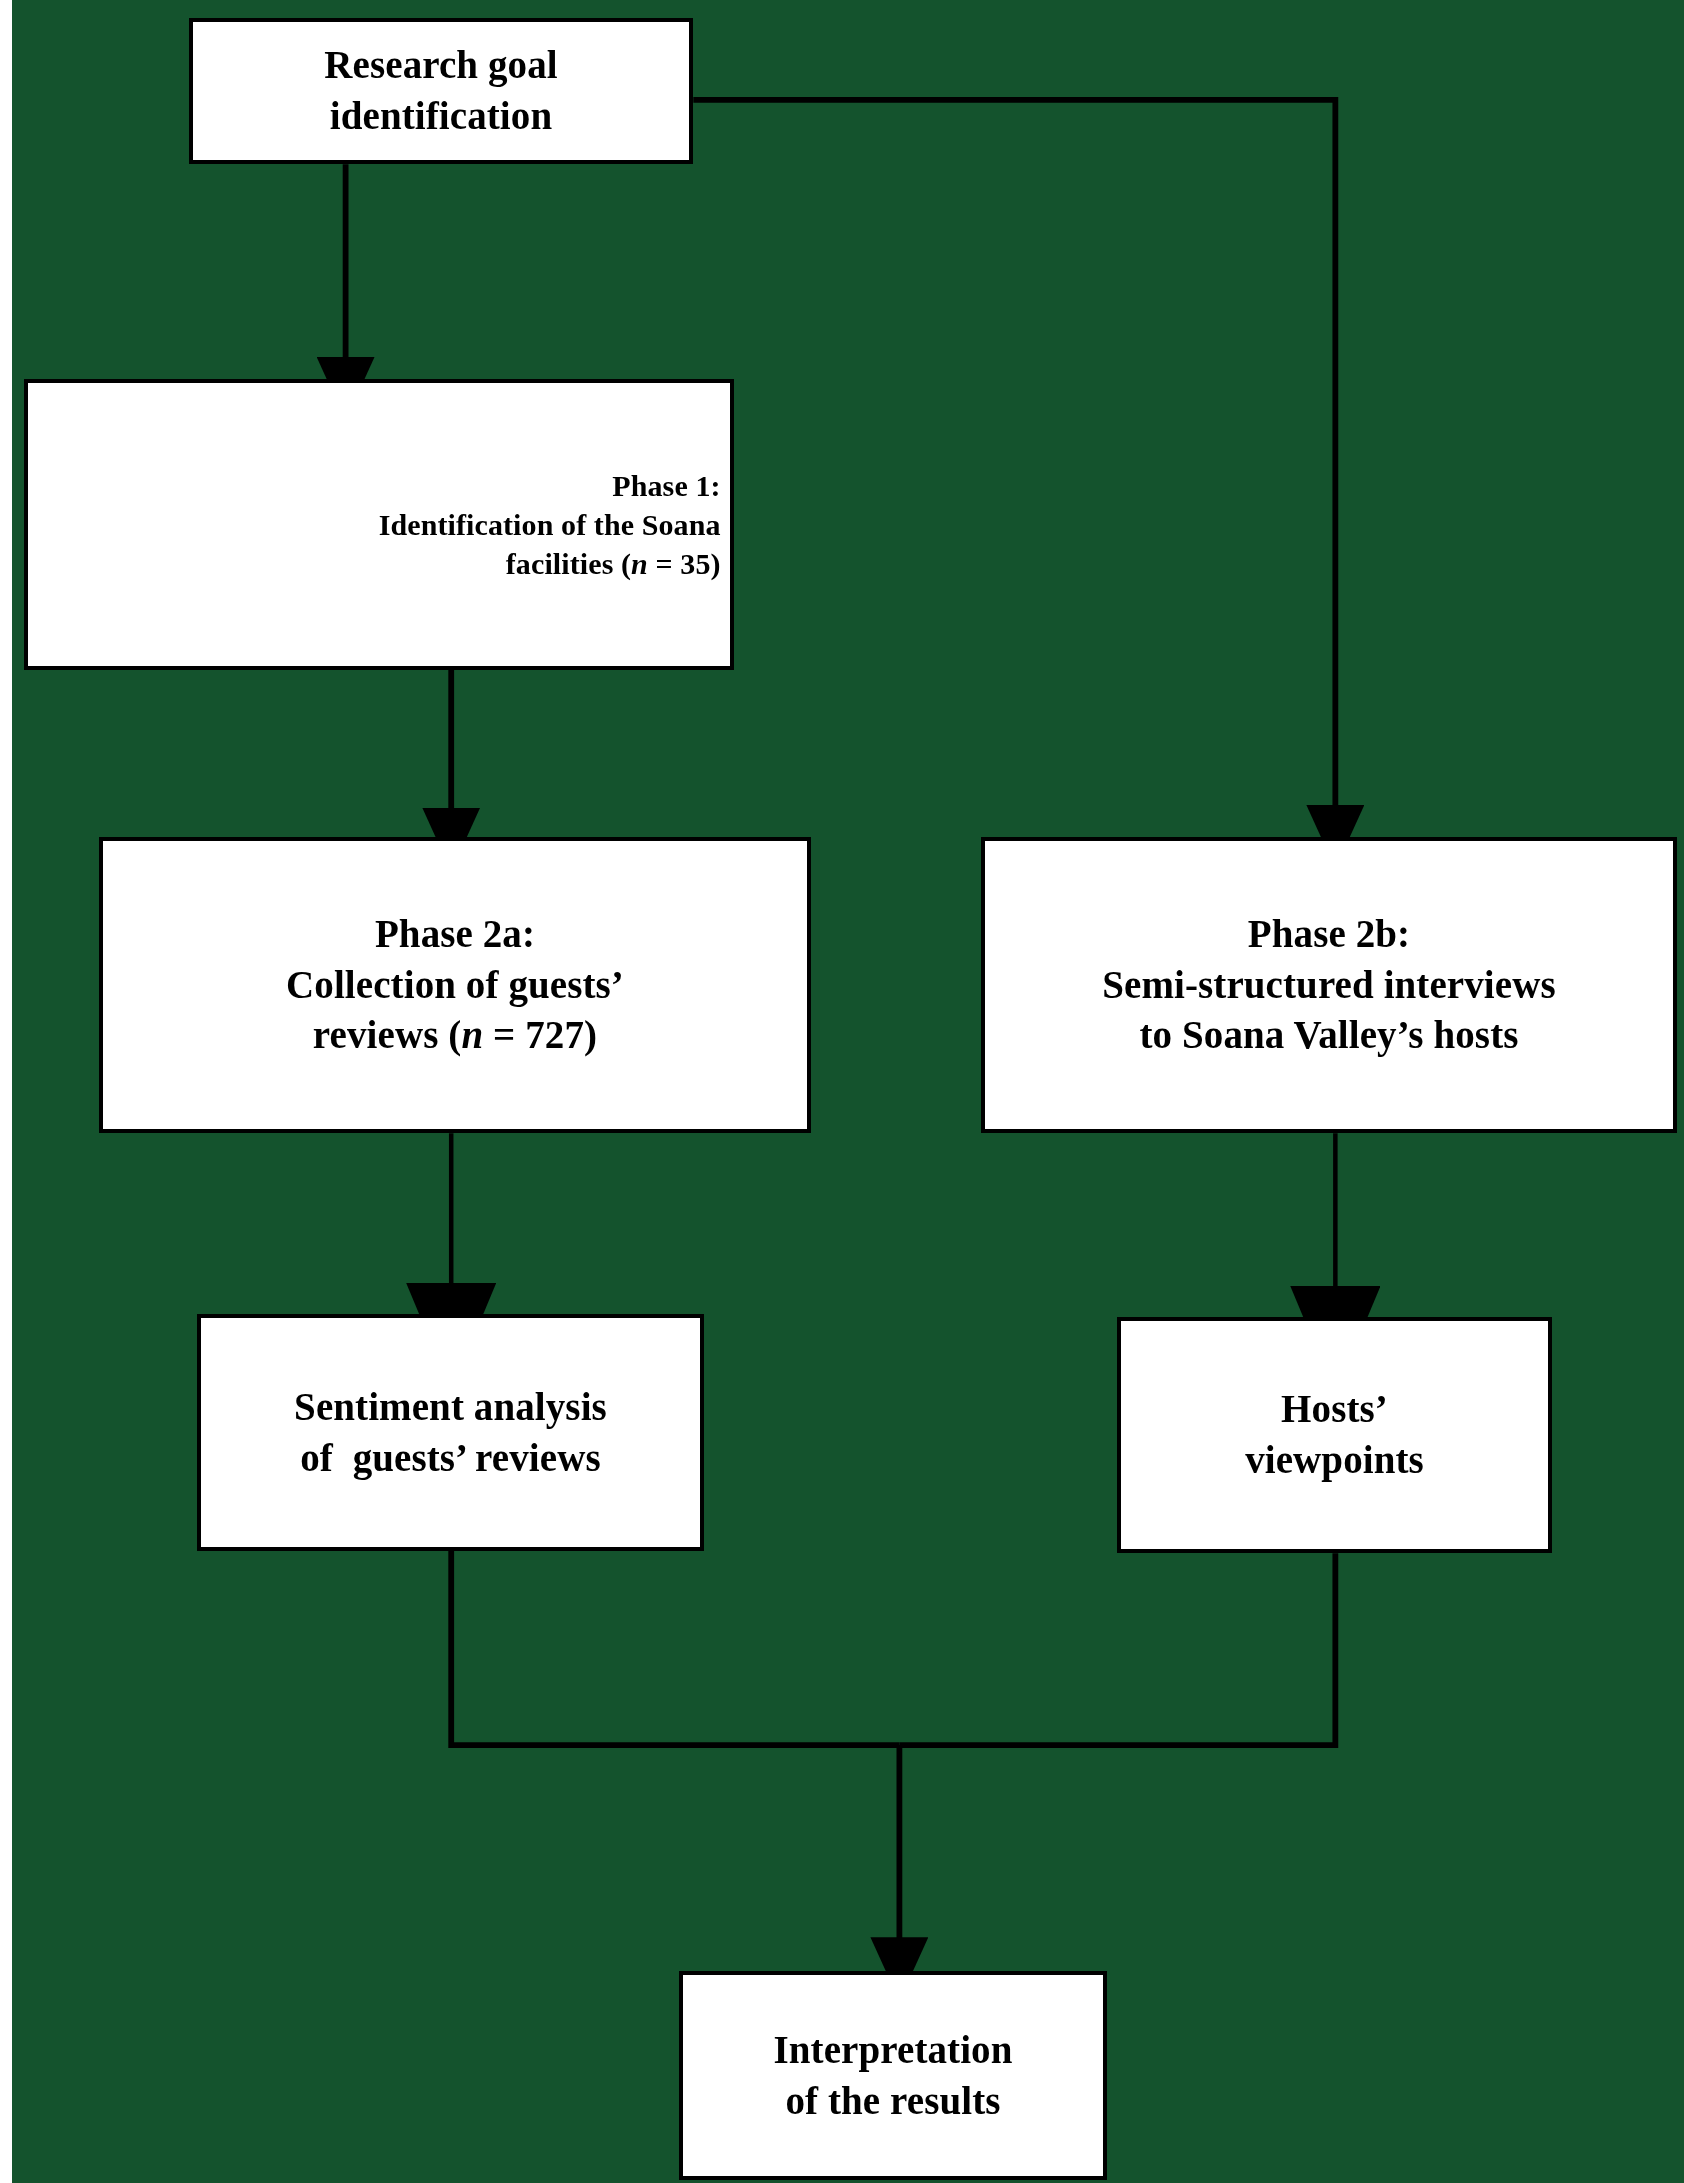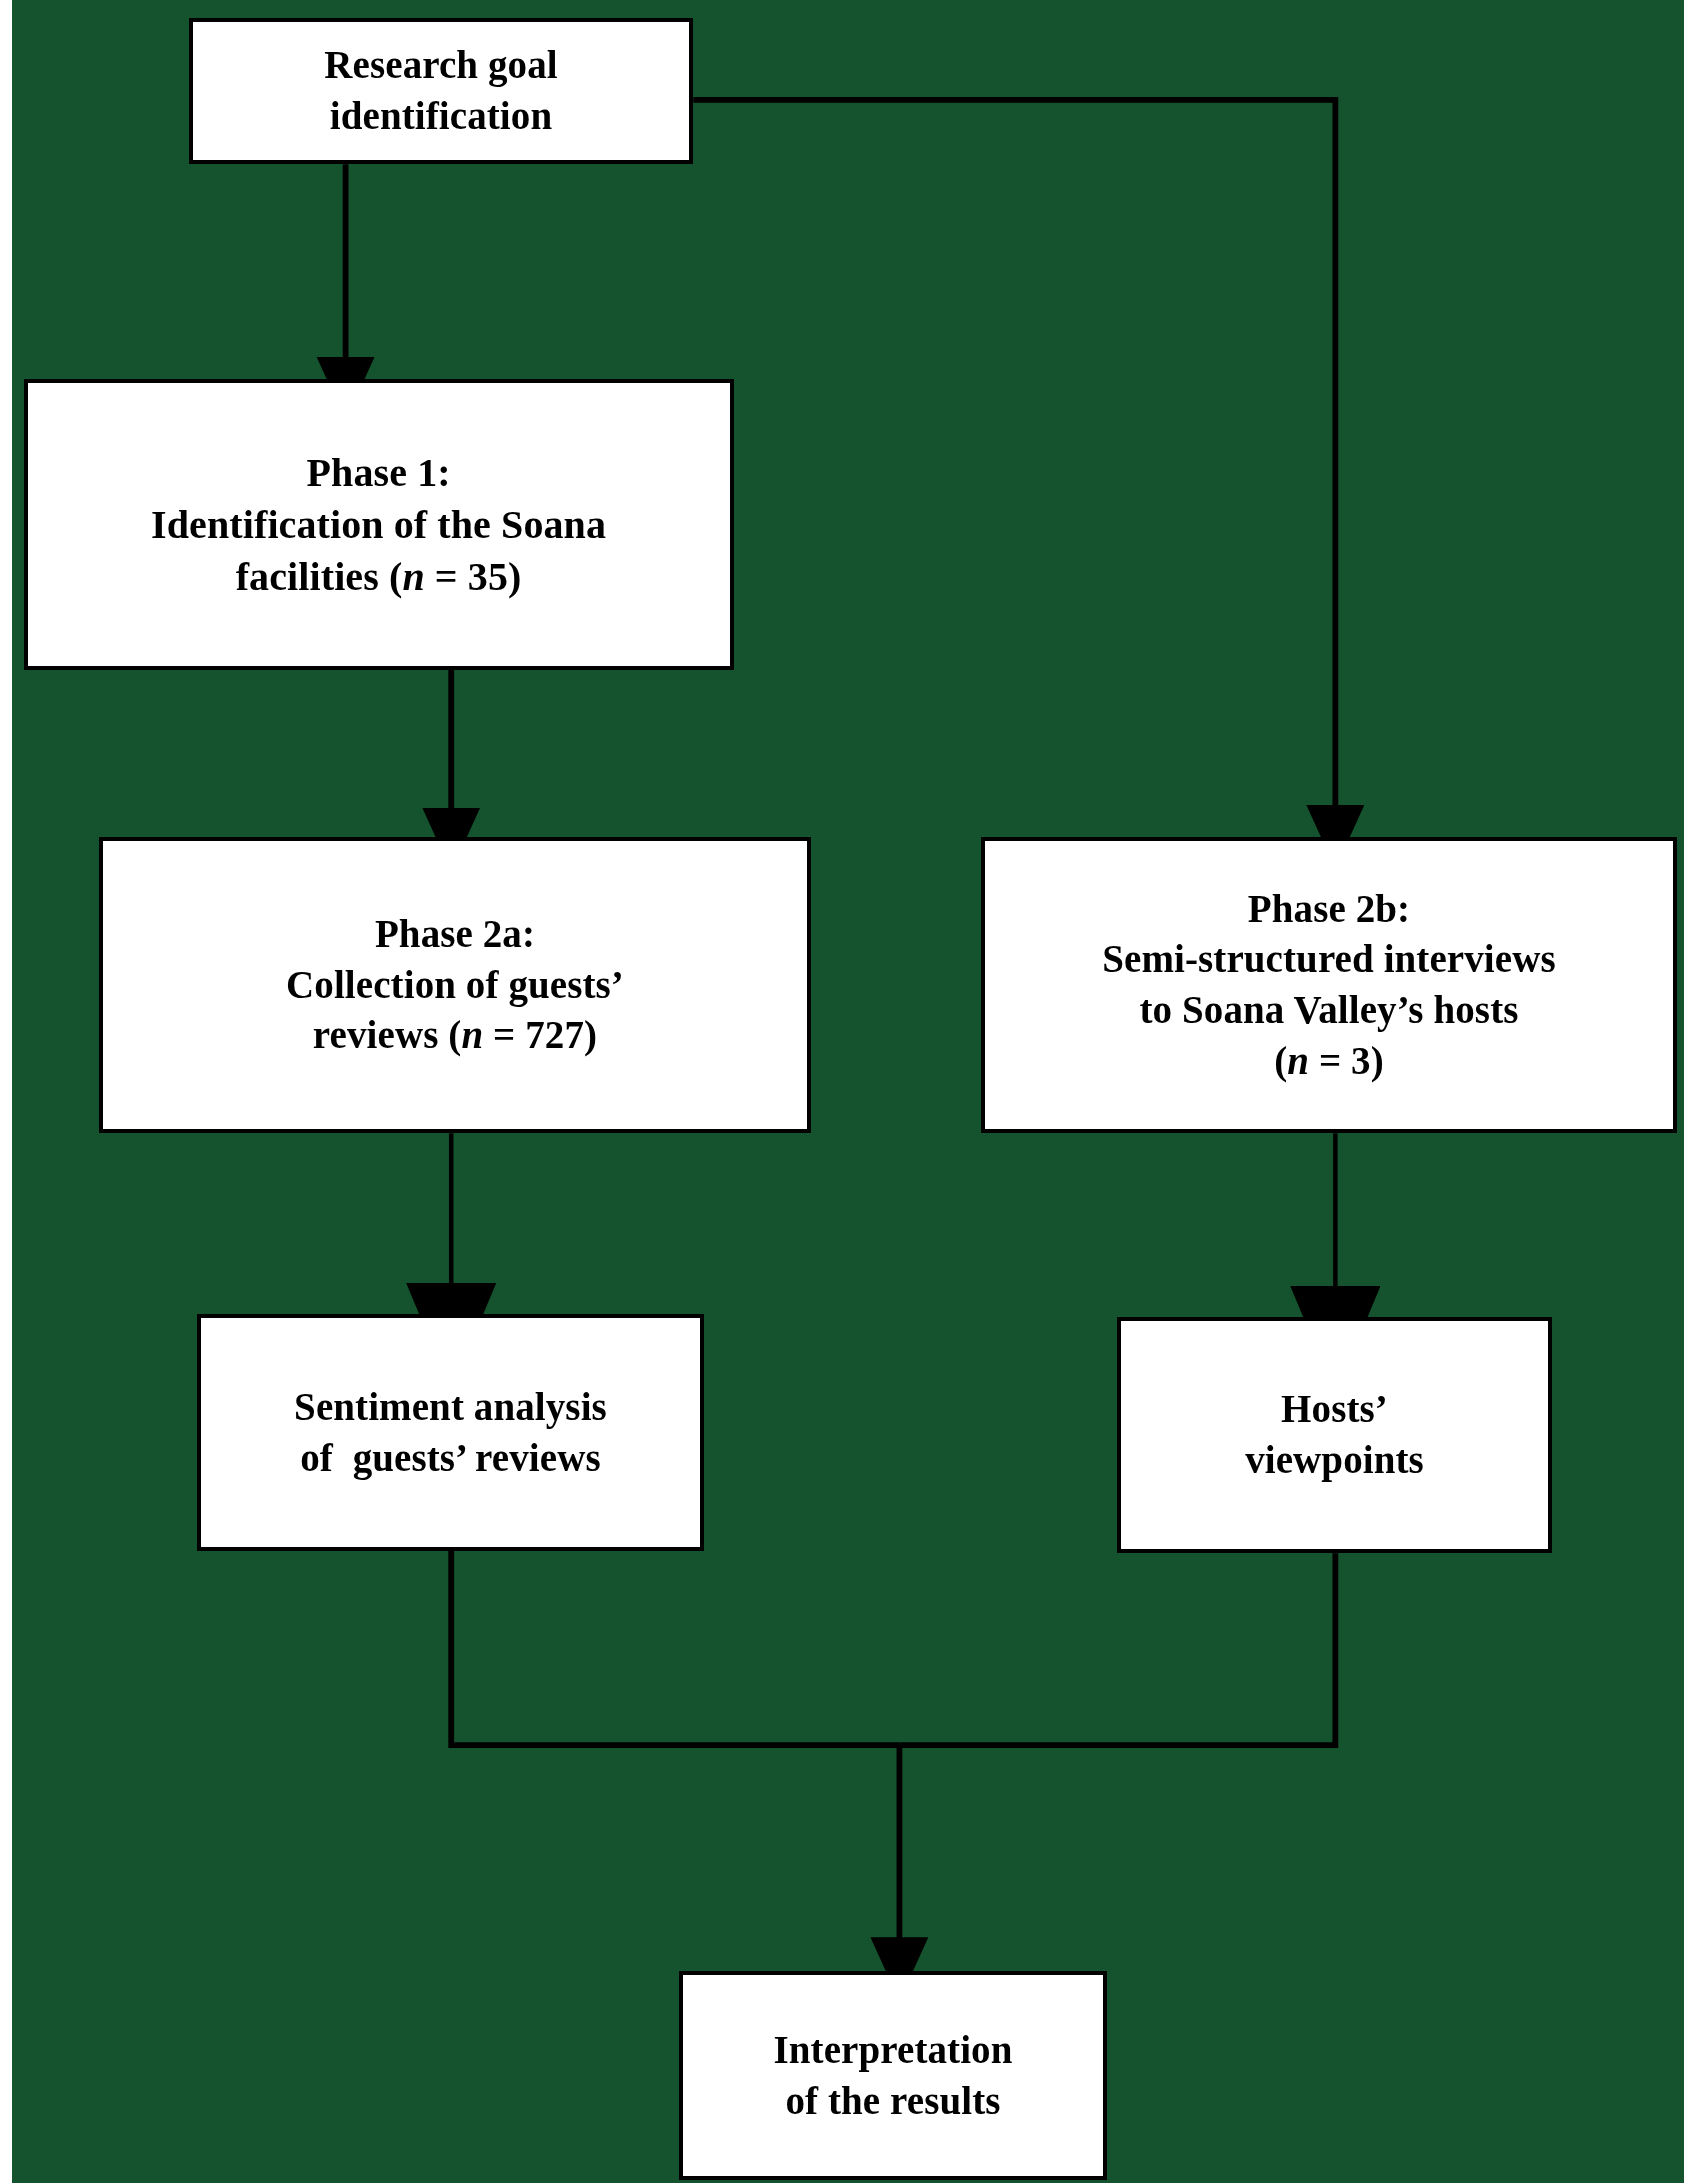--- a/index.html
+++ b/index.html
@@ -33,21 +33,21 @@
   .node em{font-style:italic;font-weight:700;}
   #svg-links{
     position:absolute;
     left:0;top:0;
     width:1684px;
     height:2183px;
     pointer-events:none;
   }
   
   #n-goal     {left:177px;  top:18px;   width:504px;  height:146px; font-size:39px;}
-  #n-phase1   {left:11.6px;   top:379px;  width:710px; height:291px; font-size:40px;}
+  #n-phase1   {left:11.6px;   top:379px;  width:710px; height:291px; font-size:30px;text-align:right;}
   #n-phase2a  {left:87px;  top:837px; width:712px; height:296px; font-size:39px;justify-content:center;}
   #n-phase2b  {left:969px; top:837px; width:696px; height:296px; font-size:39px;}
   #n-sentiment{left:185px;  top:1314px; width:507px;  height:237px; font-size:39px;}
   #n-hosts    {left:1105px; top:1317px; width:435px;  height:236px; font-size:39px;}
   #n-interp   {left:667px; top:1971px; width:428px;  height:209px; font-size:39px;}
 </style>
 </head>
 <body>
 
 <div id="canvas">
@@ -100,21 +100,20 @@
       <span class="ln">Collection of guests’</span>
       <span class="ln"><span>reviews (</span><em>n</em><span> = 727)</span></span>
     </span>
   </div>
 
   <div class="node" id="n-phase2b">
     <span class="txt">
       <span class="ln">Phase 2b:</span>
       <span class="ln">Semi-structured interviews</span>
       <span class="ln">to Soana Valley’s hosts</span>
-      <span class="ln"><span>(</span><em>n</em><span> = 3)</span></span>
     </span>
   </div>
 
   <div class="node" id="n-hosts">
     <span class="txt">
       <span class="ln">Hosts’</span>
       <span class="ln">viewpoints</span>
     </span>
   </div>
 

